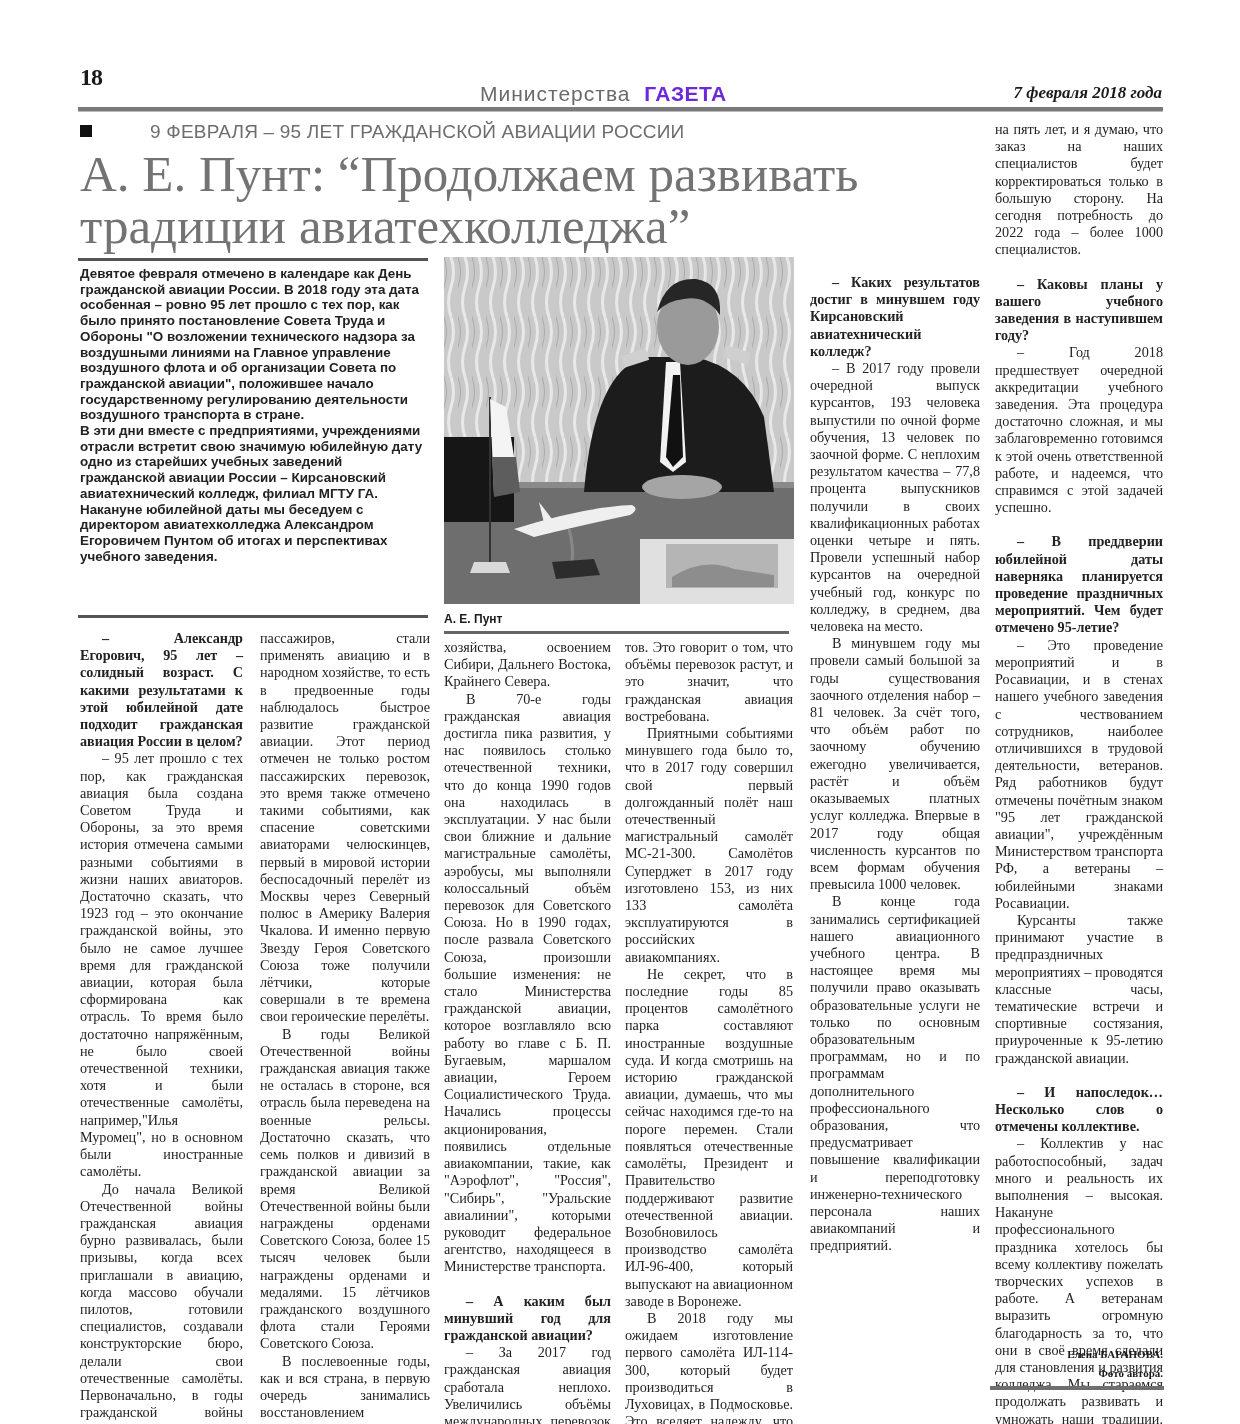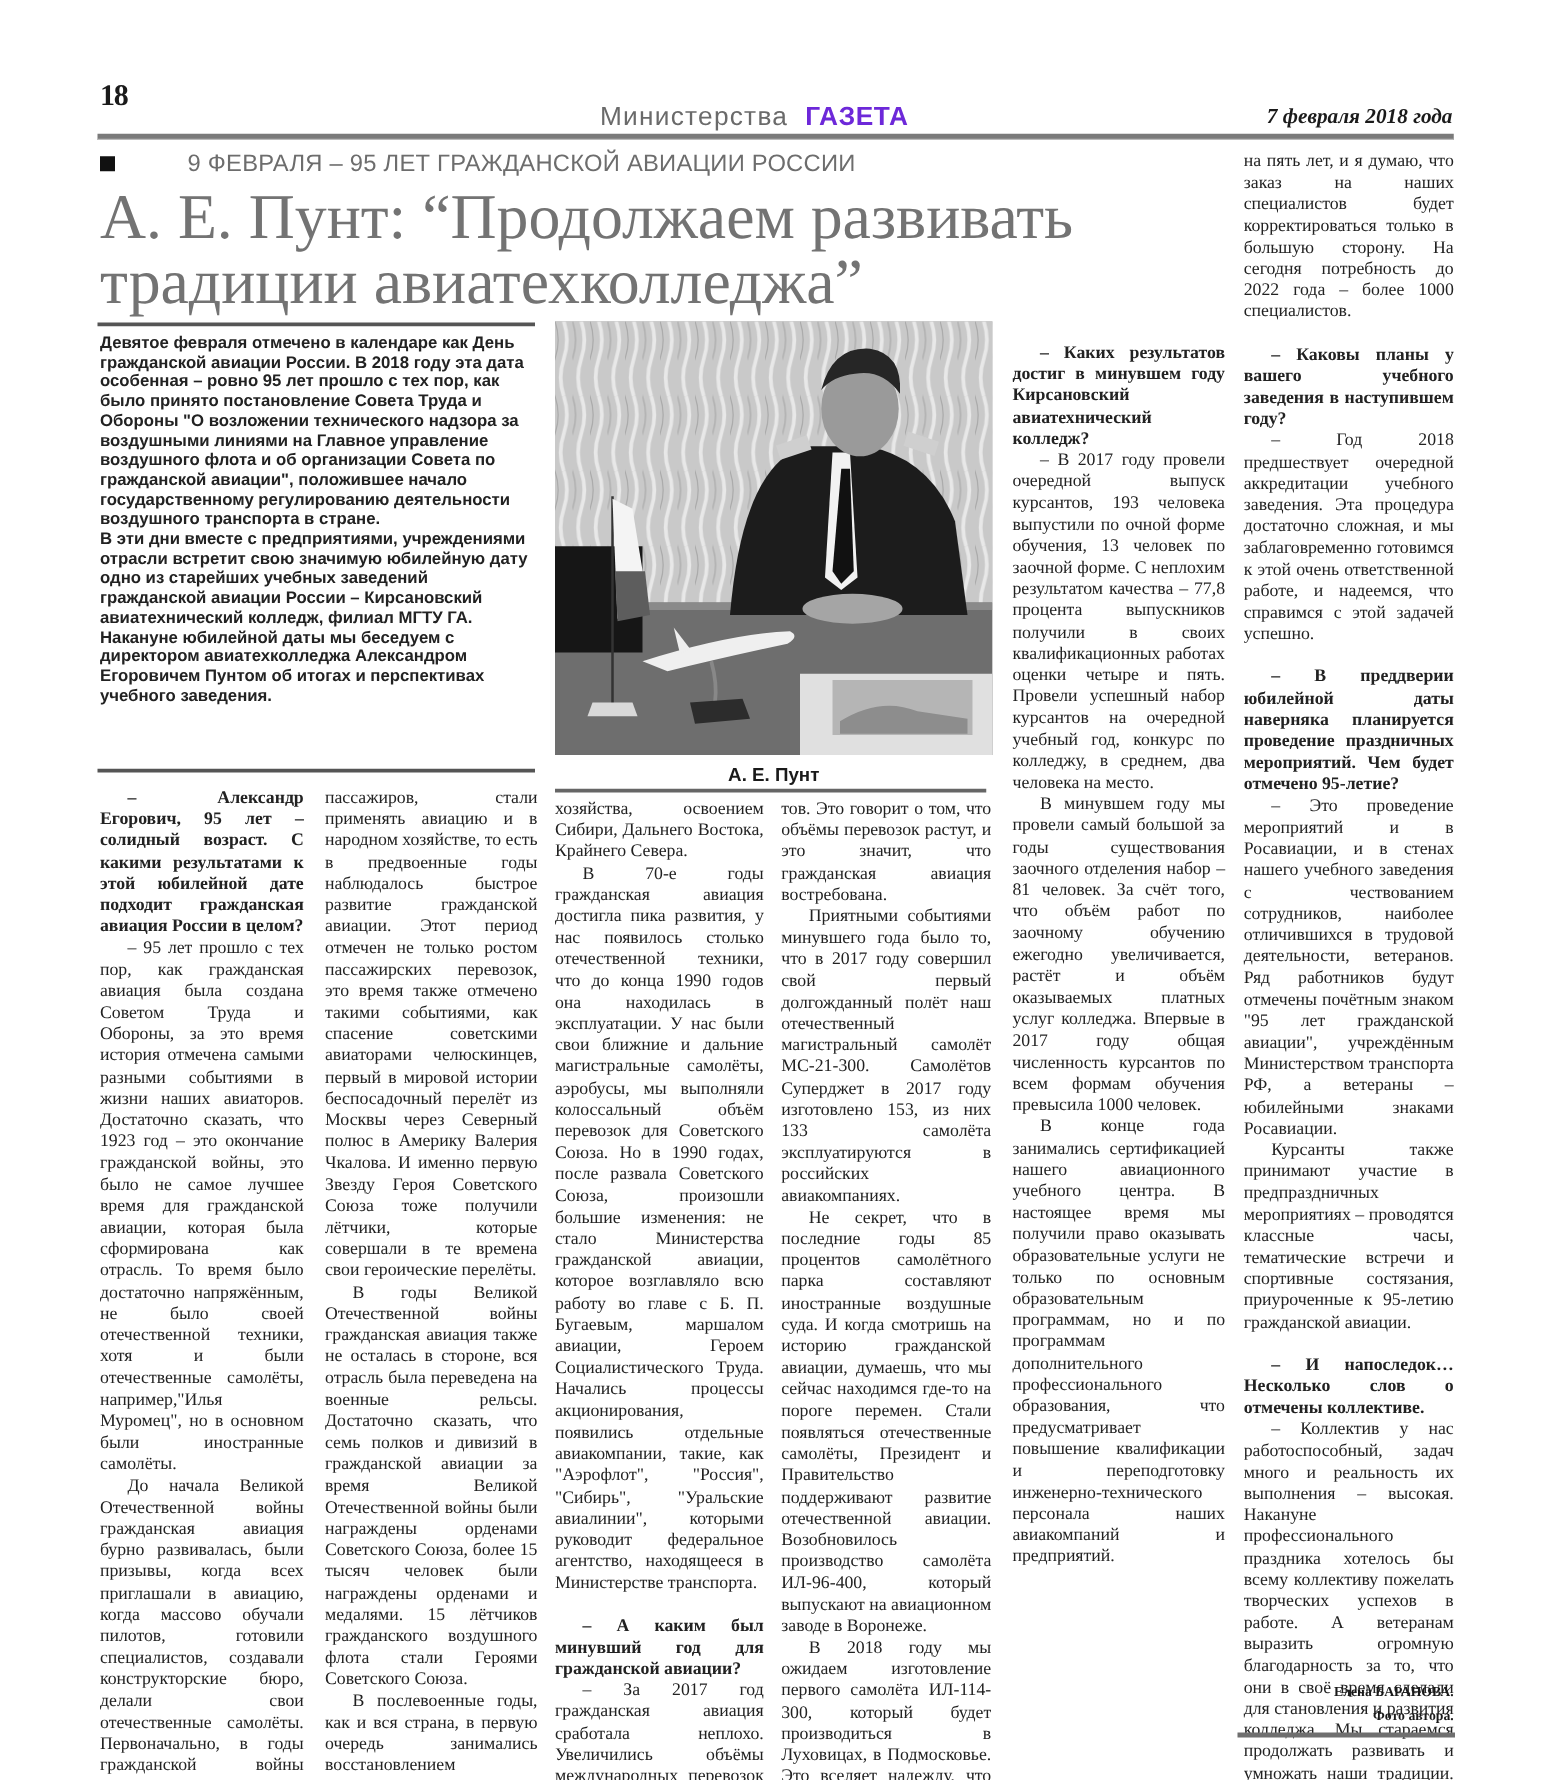--- a/index.html
+++ b/index.html
@@ -21,21 +21,21 @@
   #headline { left: 80px; top: 148px; width: 890px; font-size: 51px; line-height: 52px; color: #737373; }
 
   
   #lead-rule { left: 78px; top: 258px; width: 350px; height: 3px; background: #555; }
   #lead { left: 80px; top: 266px; width: 350px; font-size: 13.4px; line-height: 15.7px; font-weight: bold; color: #222; white-space: pre-line; }
   #lead-bottom-rule { left: 78px; top: 615px; width: 350px; height: 3px; background: #555; }
 
   
   #photo { left: 444px; top: 257px; width: 350px; height: 347px; background: #bdbdbd; overflow: hidden; }
   #photo svg { display: block; }
-  #photo-caption { left: 444px; top: 612px; width: 350px; text-align: center; font-size: 15px; font-weight: bold; }
+  #photo-caption { left: 444px; top: 612px; width: 350px; font-size: 12px; font-weight: bold; }
   #photo-rule { left: 444px; top: 631px; width: 345px; height: 3px; background: #666; }
 
   
   .col { font-size: 14.2px; line-height: 17.2px; text-align: justify; hyphens: manual; color: #222; }
   .col p { margin: 0; text-indent: 22px; }
   .col p.q { font-weight: bold; margin-top: 0; }
   .col p.gap { margin-top: 17px; }
   .col p.noind { text-indent: 0; }
   #col1 { left: 80px; top: 630px; width: 163px; }
   #col2 { left: 260px; top: 630px; width: 170px; }

